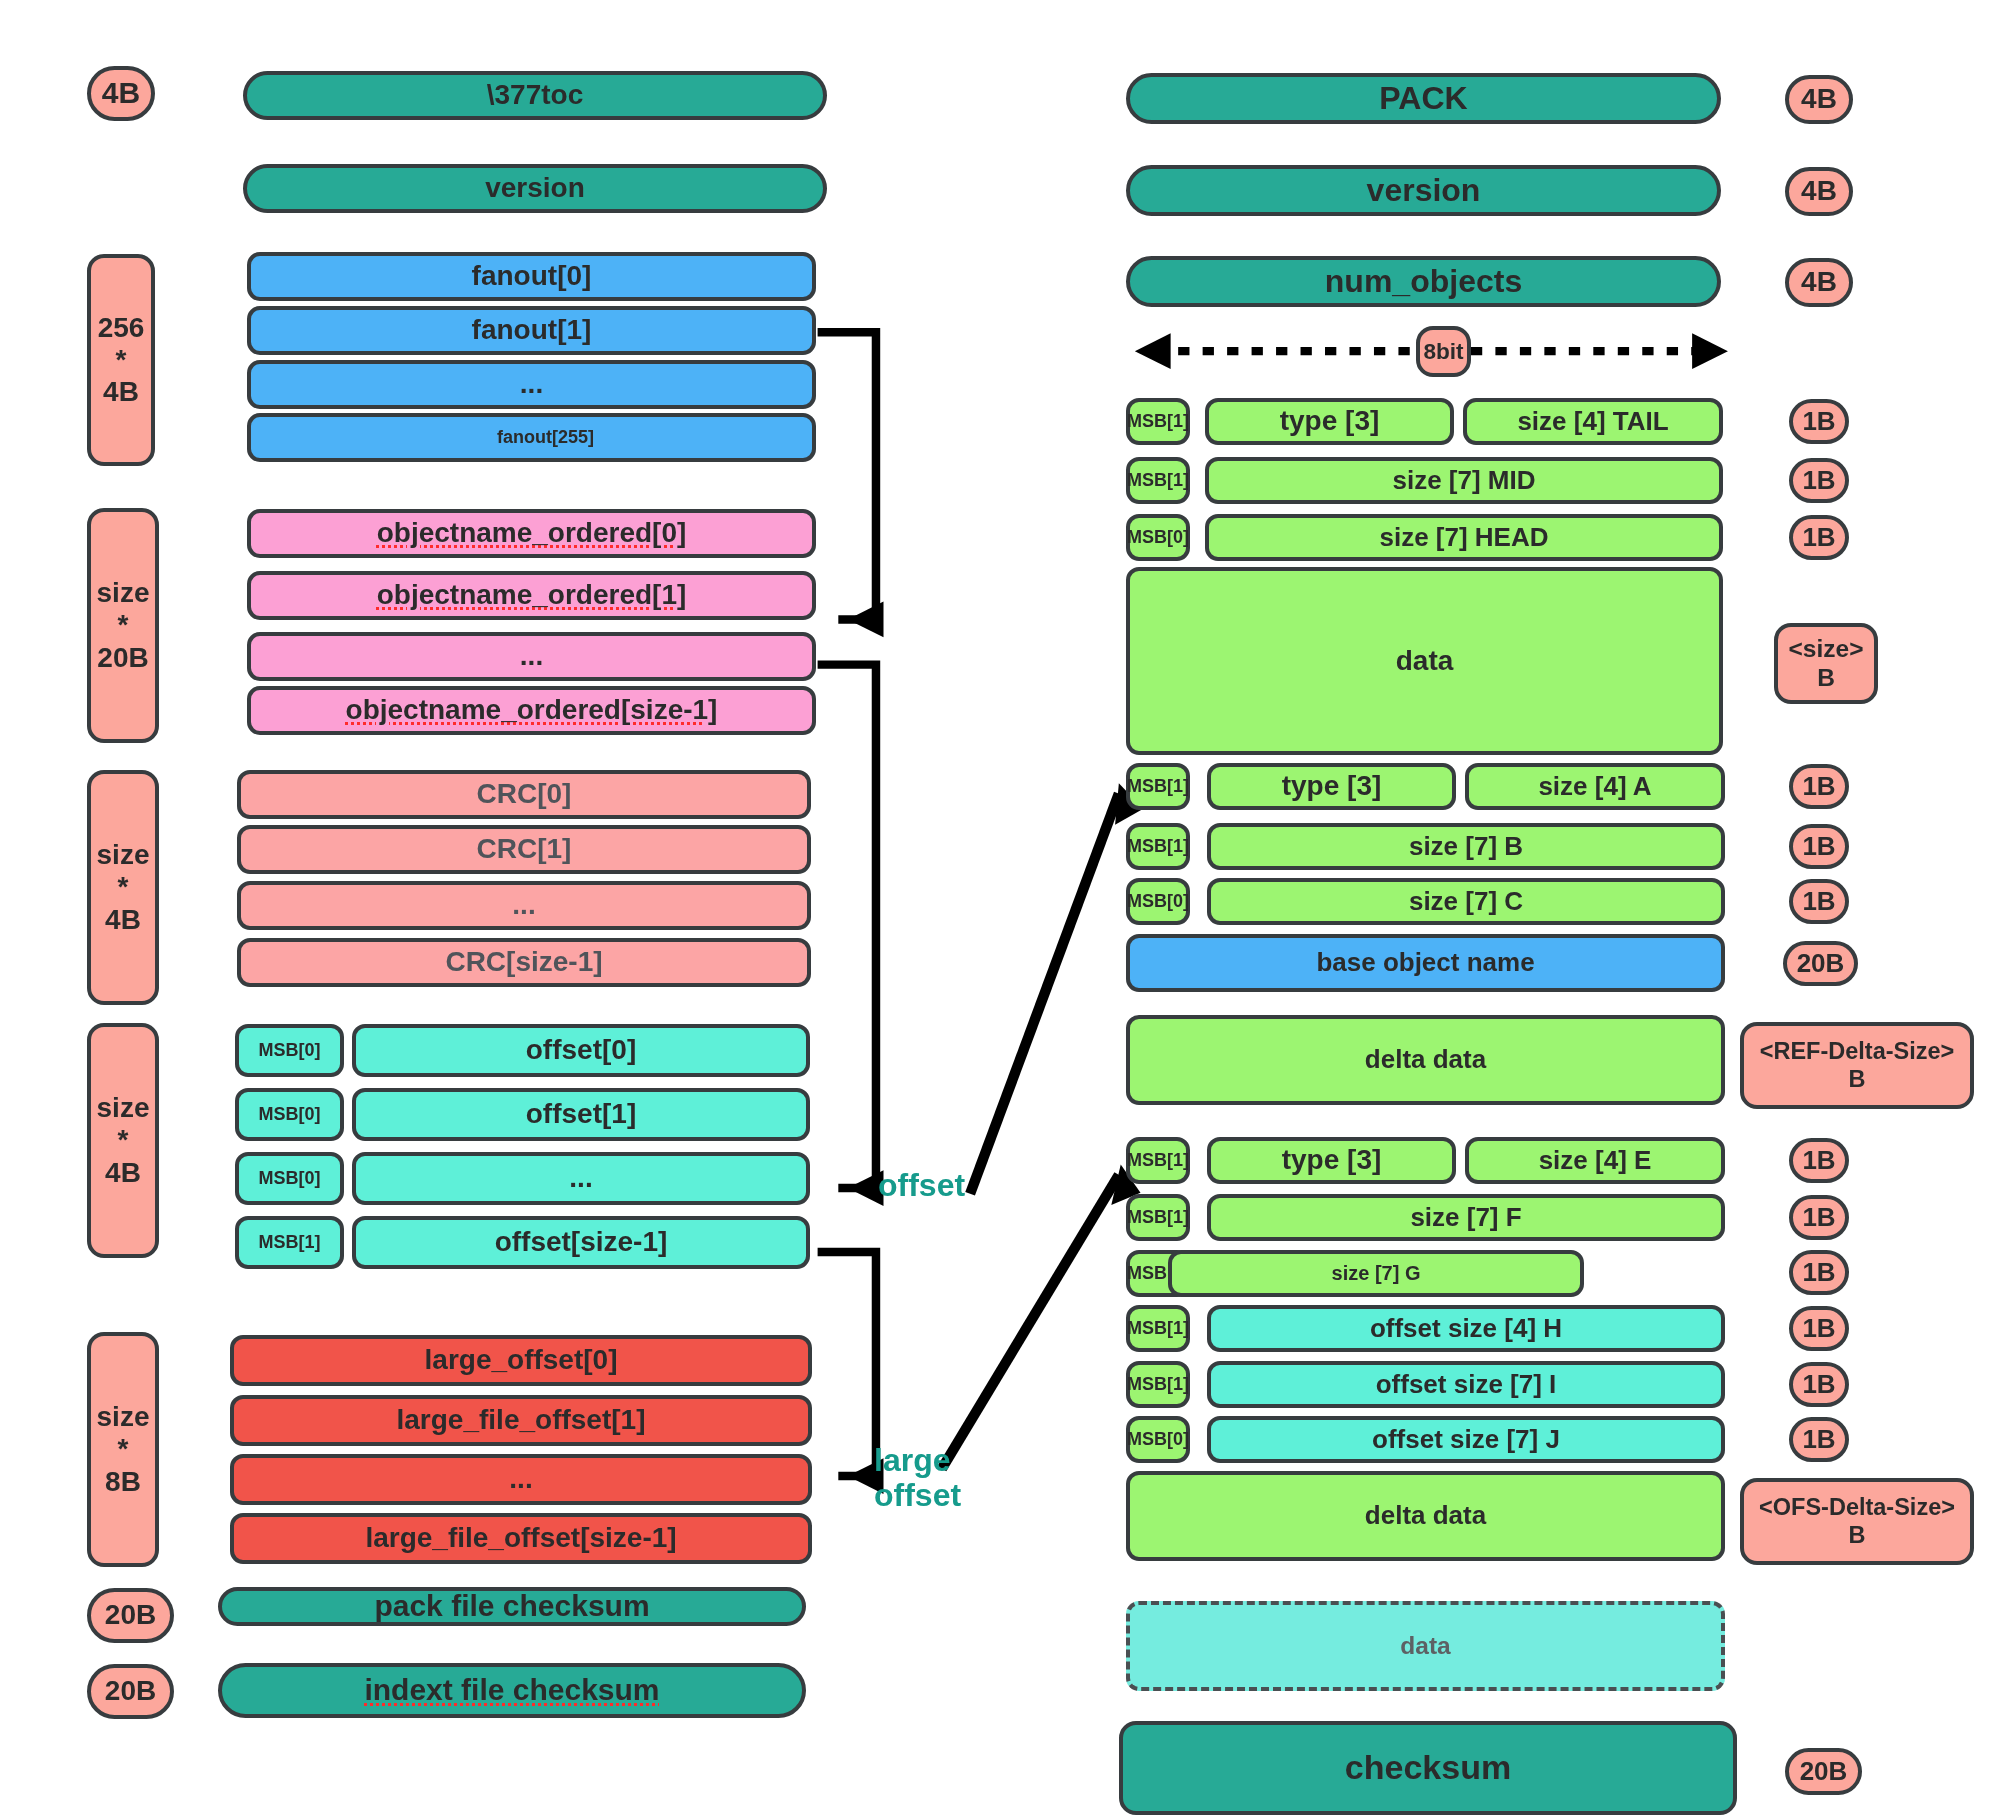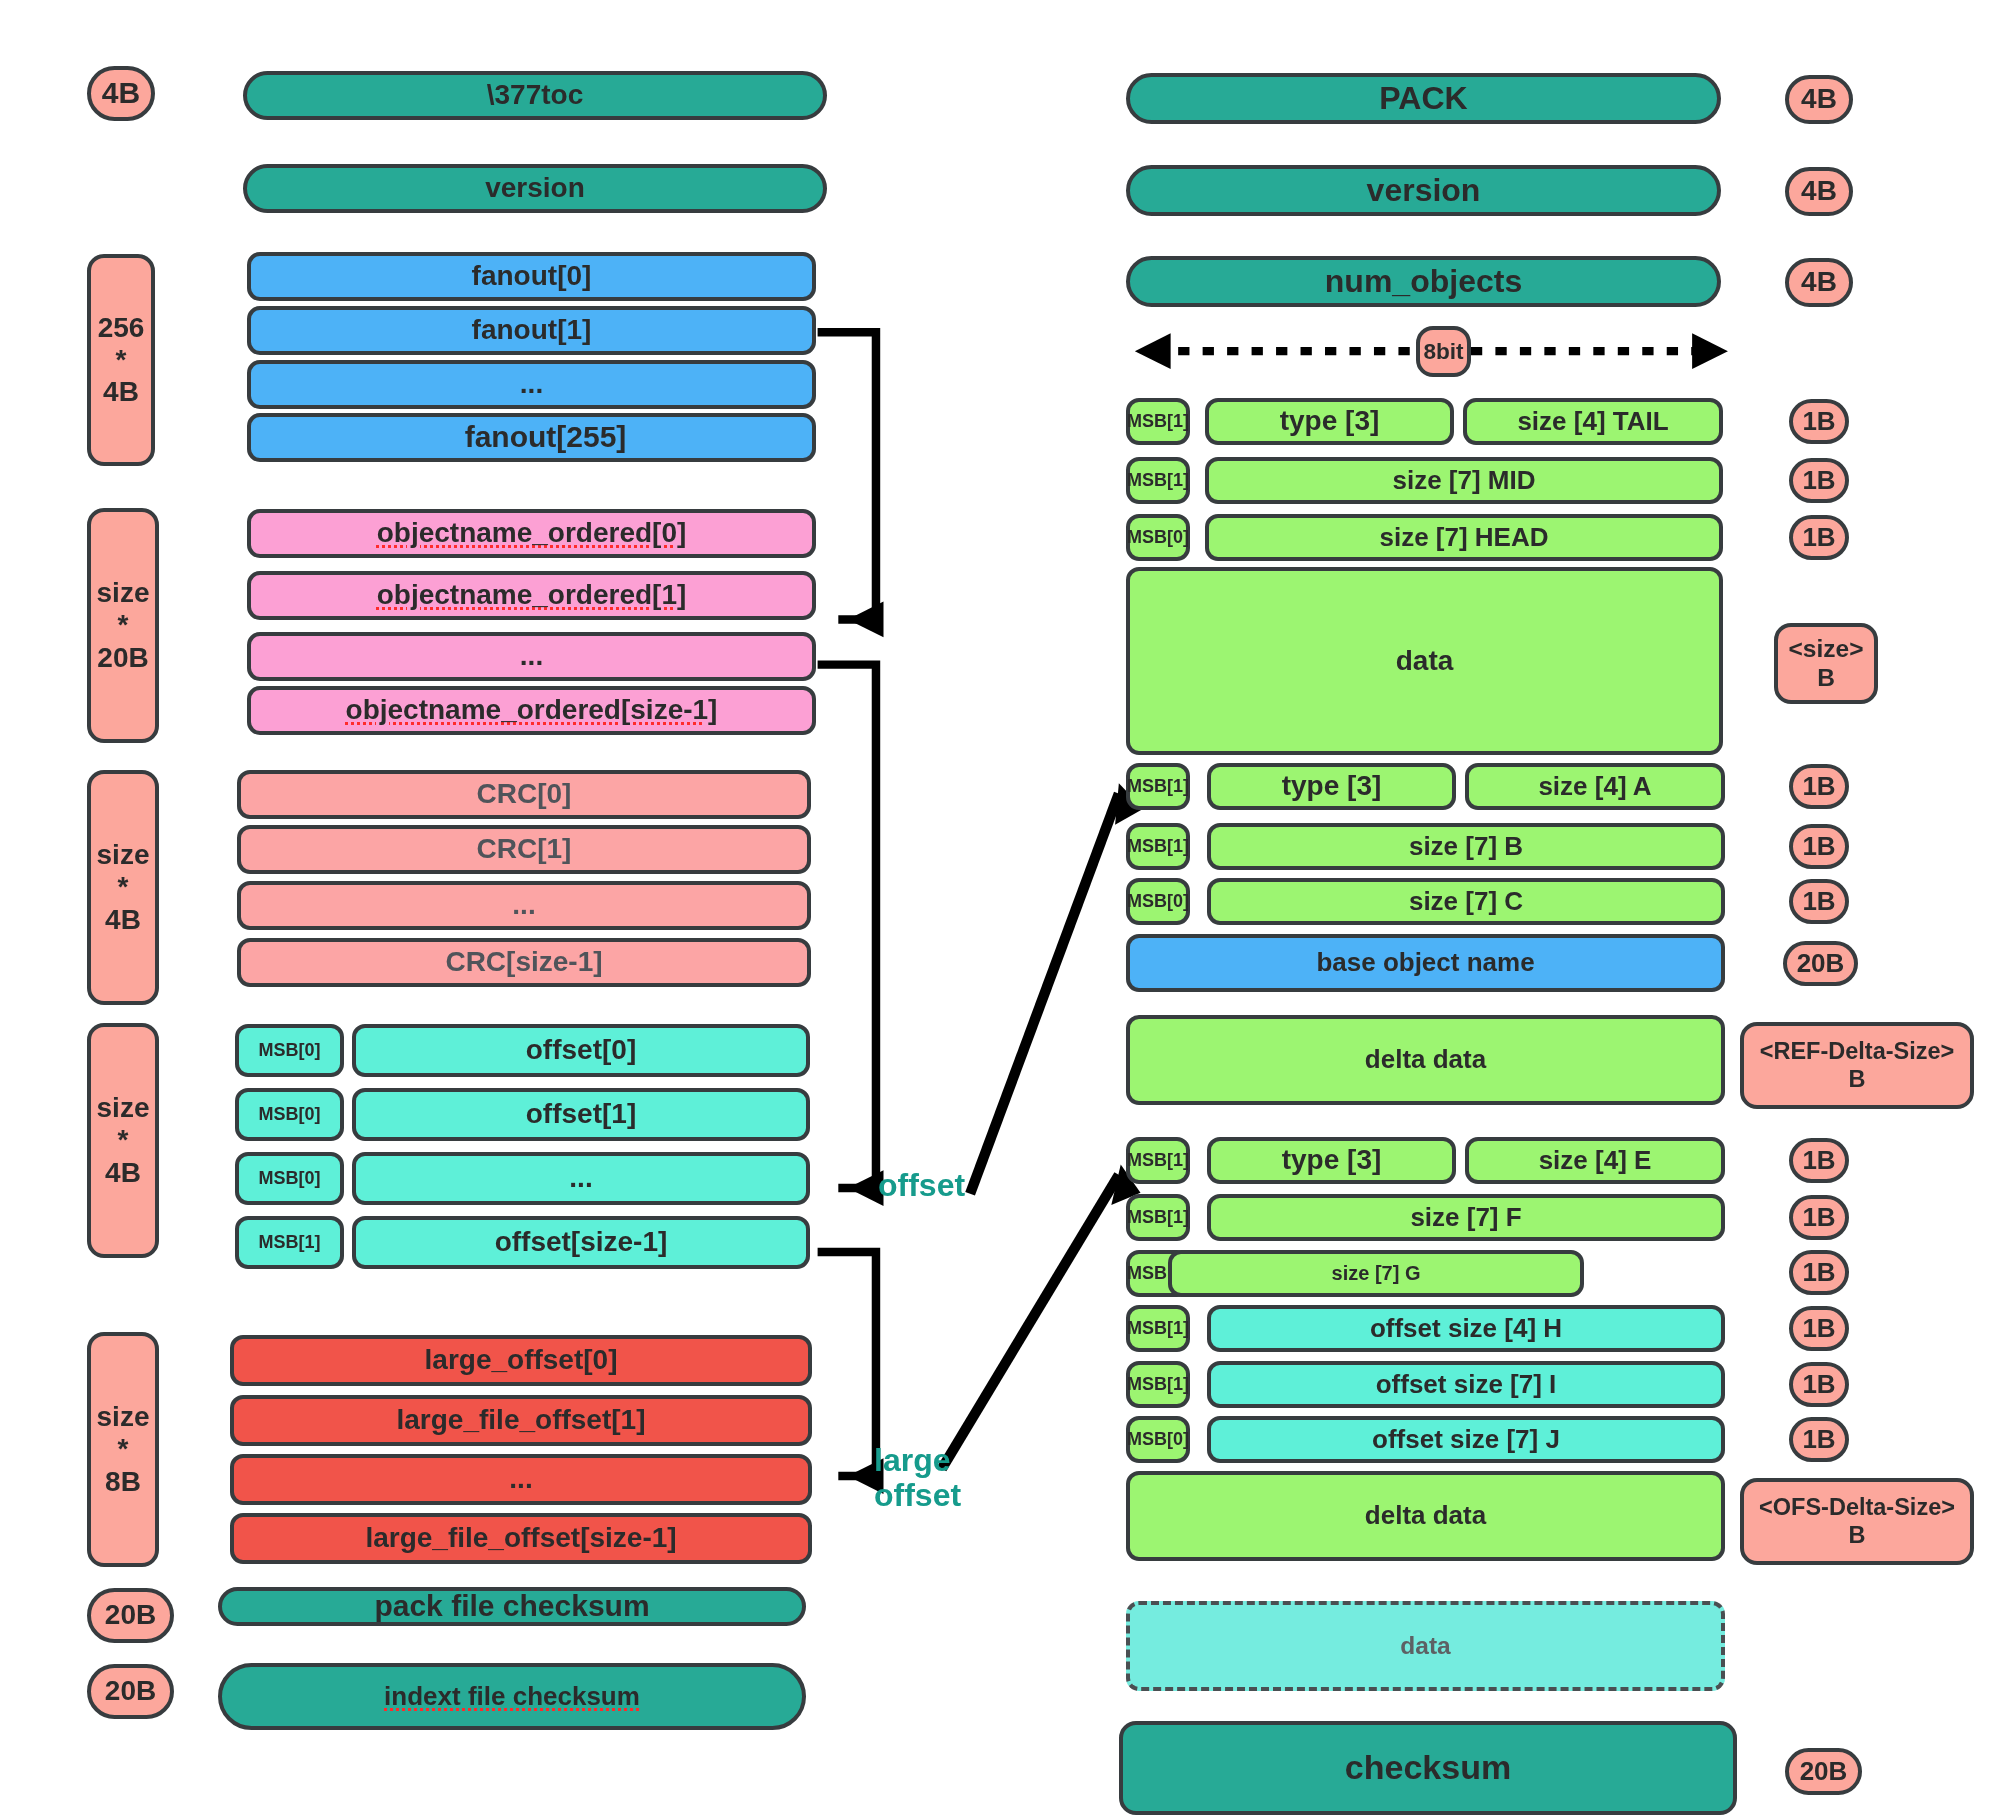--- a/index.html
+++ b/index.html
@@ -93,21 +93,21 @@
 <div class="blk pill salmon" style="left:87px;top:1588px;width:87px;height:55px;font-size:28px;">20B</div>
 
 <div class="blk pill salmon" style="left:87px;top:1664px;width:87px;height:55px;font-size:28px;">20B</div>
 
 <div class="blk pill teal" style="left:243px;top:71px;width:584px;height:49px;font-size:28px;">\377toc</div>
 <div class="blk pill teal" style="left:243px;top:164px;width:584px;height:49px;font-size:28px;">version</div>
 
 <div class="blk r14 blue" style="left:247px;top:252px;width:569px;height:49px;font-size:28px;">fanout[0]</div>
 <div class="blk r14 blue" style="left:247px;top:306px;width:569px;height:49px;font-size:28px;text-align:center;">fanout[1]</div>
 <div class="blk r14 blue" style="left:247px;top:360px;width:569px;height:49px;font-size:28px;">...</div>
-<div class="blk r14 blue" style="left:247px;top:413px;width:569px;height:49px;font-size:30px;padding-left:28px;">fanout[255]</div>
+<div class="blk r14 blue" style="left:247px;top:413px;width:569px;height:49px;font-size:18px;padding-left:28px;">fanout[255]</div>
 
 <div class="blk r14 pink" style="left:247px;top:509px;width:569px;height:49px;font-size:28px;">
   <span class="sp">objectname_ordered[0]</span>
 </div>
 <div class="blk r14 pink" style="left:247px;top:571px;width:569px;height:49px;font-size:28px;">
   <span class="sp">objectname_ordered[1]</span>
 </div>
 <div class="blk r14 pink" style="left:247px;top:632px;width:569px;height:49px;font-size:28px;">...</div>
 <div class="blk r14 pink" style="left:247px;top:686px;width:569px;height:49px;font-size:28px;">
   <span class="sp">objectname_ordered[size-1]</span>
@@ -129,21 +129,21 @@
 
 <div class="blk r14 cyan msb" style="left:235px;top:1216px;width:109px;height:53px;">MSB[1]</div>
 <div class="blk r14 cyan" style="left:352px;top:1216px;width:458px;height:53px;font-size:28px;">offset[size-1]</div>
 
 <div class="blk r14 red" style="left:230px;top:1335px;width:582px;height:51px;font-size:28px;">large_offset[0]</div>
 <div class="blk r14 red" style="left:230px;top:1395px;width:582px;height:51px;font-size:28px;">large_file_offset[1]</div>
 <div class="blk r14 red" style="left:230px;top:1454px;width:582px;height:51px;font-size:28px;">...</div>
 <div class="blk r14 red" style="left:230px;top:1513px;width:582px;height:51px;font-size:28px;">large_file_offset[size-1]</div>
 
 <div class="blk pill teal" style="left:218px;top:1587px;width:588px;height:39px;font-size:30px;">pack file checksum</div>
-<div class="blk pill teal" style="left:218px;top:1663px;width:588px;height:67px;font-size:26px;">
+<div class="blk pill teal" style="left:218px;top:1663px;width:588px;height:55px;font-size:30px;">
   <span class="sp">indext file checksum</span>
 </div>
 
 <div class="lbl-teal" style="left:878px;top:1168px;font-size:32px;white-space:pre;">offset</div>
 <div class="lbl-teal" style="left:874px;top:1443px;font-size:32px;white-space:pre;">large
 offset</div>
 
 <div class="blk pill teal" style="left:1126px;top:73px;width:595px;height:51px;font-size:32px;">PACK</div>
 <div class="blk pill salmon" style="left:1785px;top:75px;width:68px;height:49px;font-size:28px;">4B</div>
 

